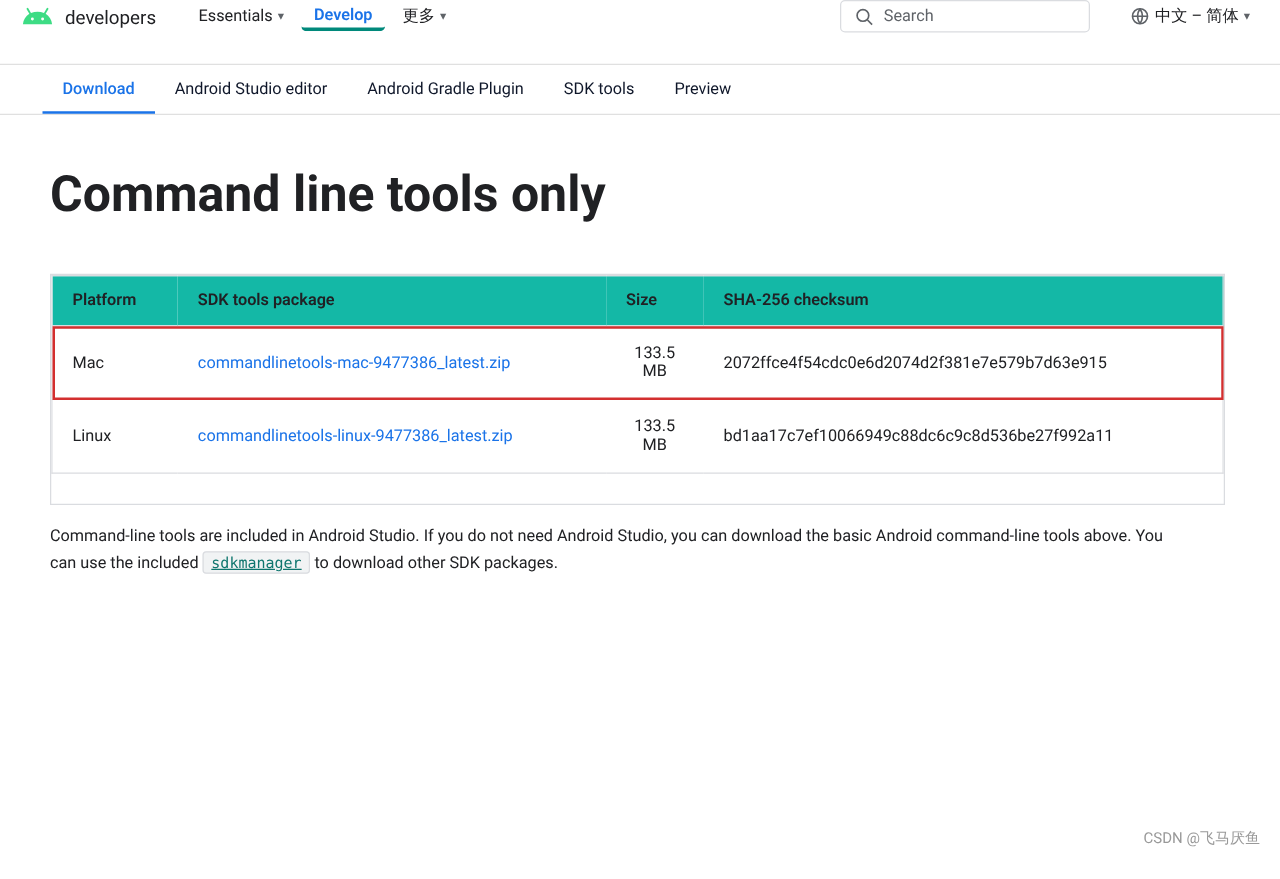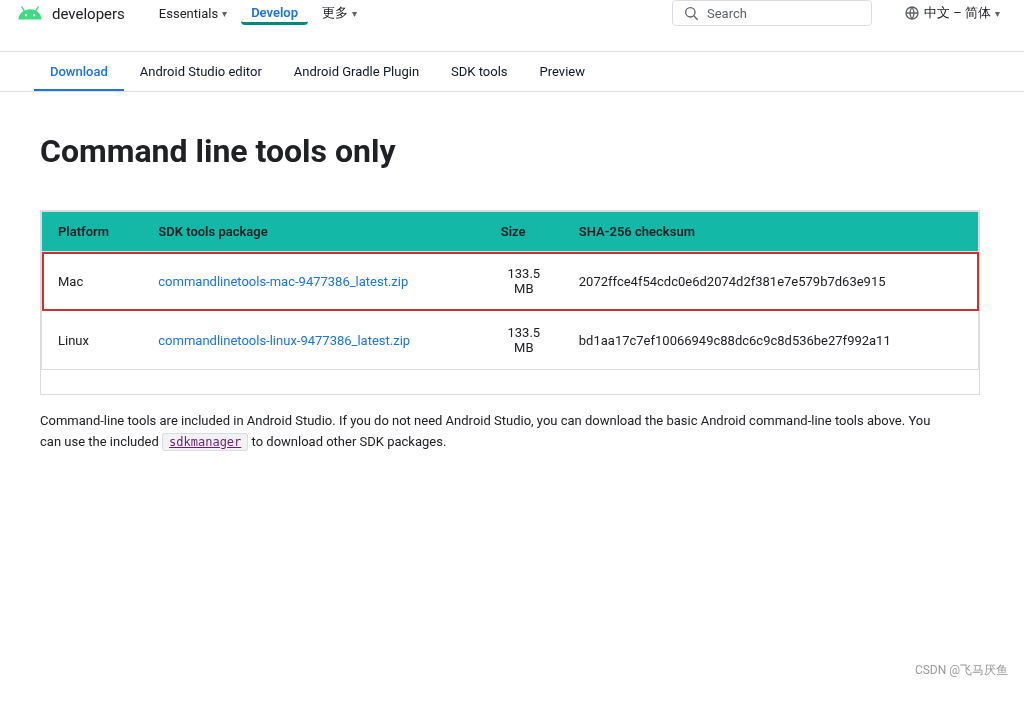--- a/index.html
+++ b/index.html
@@ -103,21 +103,21 @@
       background: #1a73e8;
     }
 
     
     .main-content {
       padding: 40px 40px 20px 40px;
       max-width: 1020px;
     }
 
     .page-title {
-      font-size: 32px;
+      font-size: 40px;
       font-weight: 700;
       color: #202124;
       margin-bottom: 40px;
     }
 
     
     .download-table {
       width: 100%;
       border-collapse: collapse;
       border: 1px solid #dadce0;
@@ -173,21 +173,21 @@
       max-width: 900px;
       margin-top: 16px;
     }
     .inline-code {
       background: #f1f3f4;
       border: 1px solid #dadce0;
       border-radius: 3px;
       padding: 1px 6px;
       font-family: monospace;
       font-size: 12px;
-      color: #701a75;
+      color: #0f766e;
     }
     .watermark {
       position: fixed;
       bottom: 24px;
       right: 16px;
       font-size: 12px;
       color: #999;
     }
     .chevron {
       font-size: 10px;

